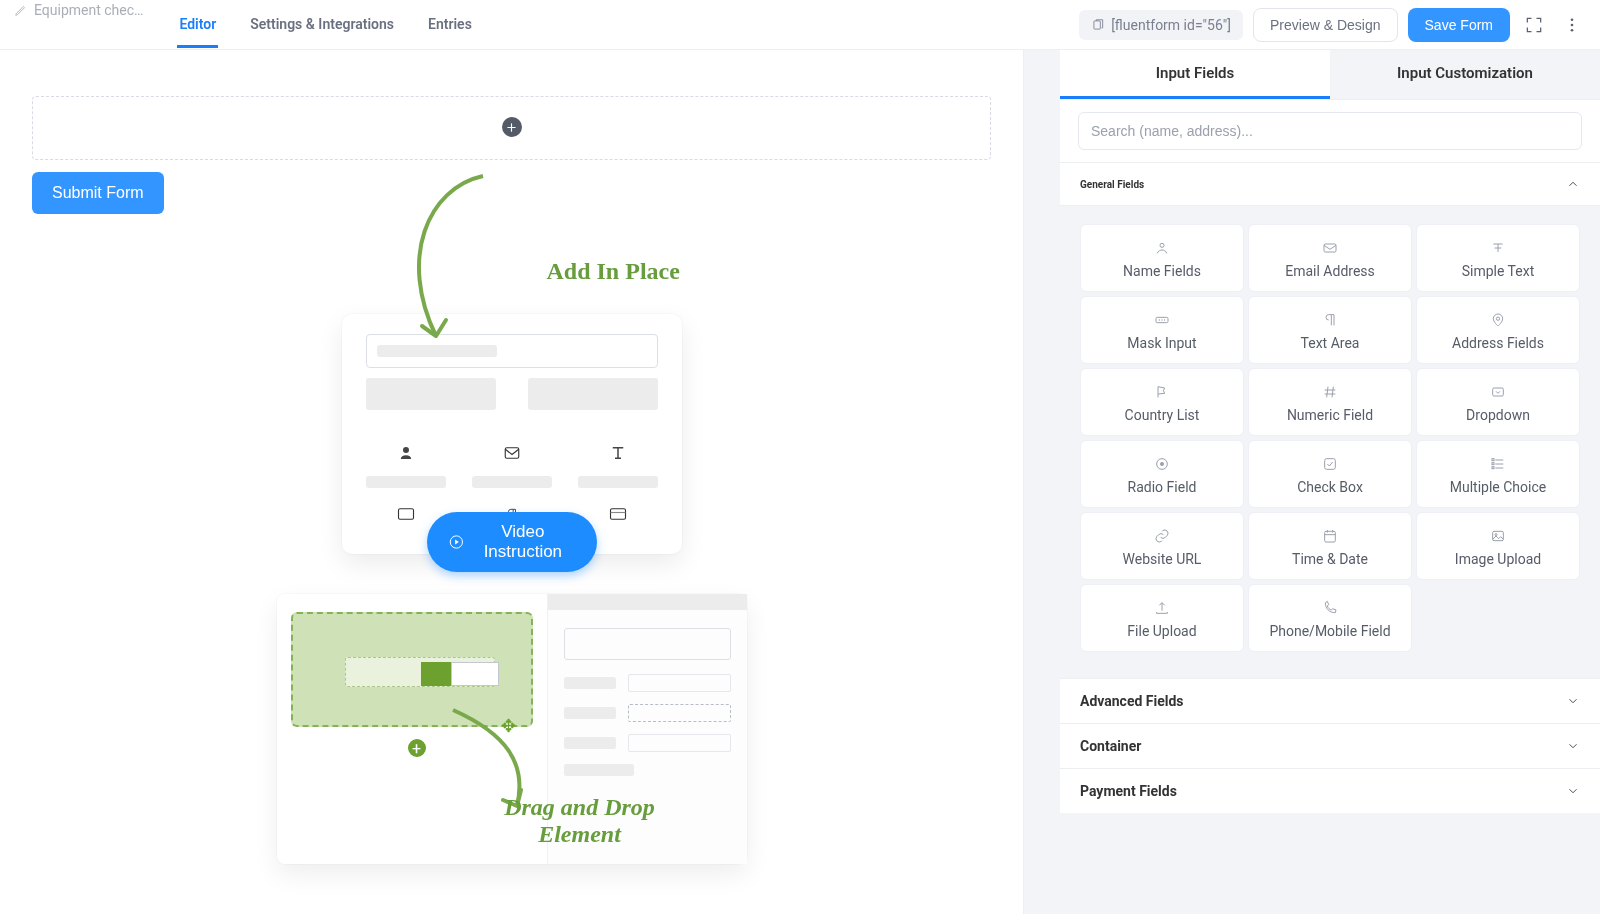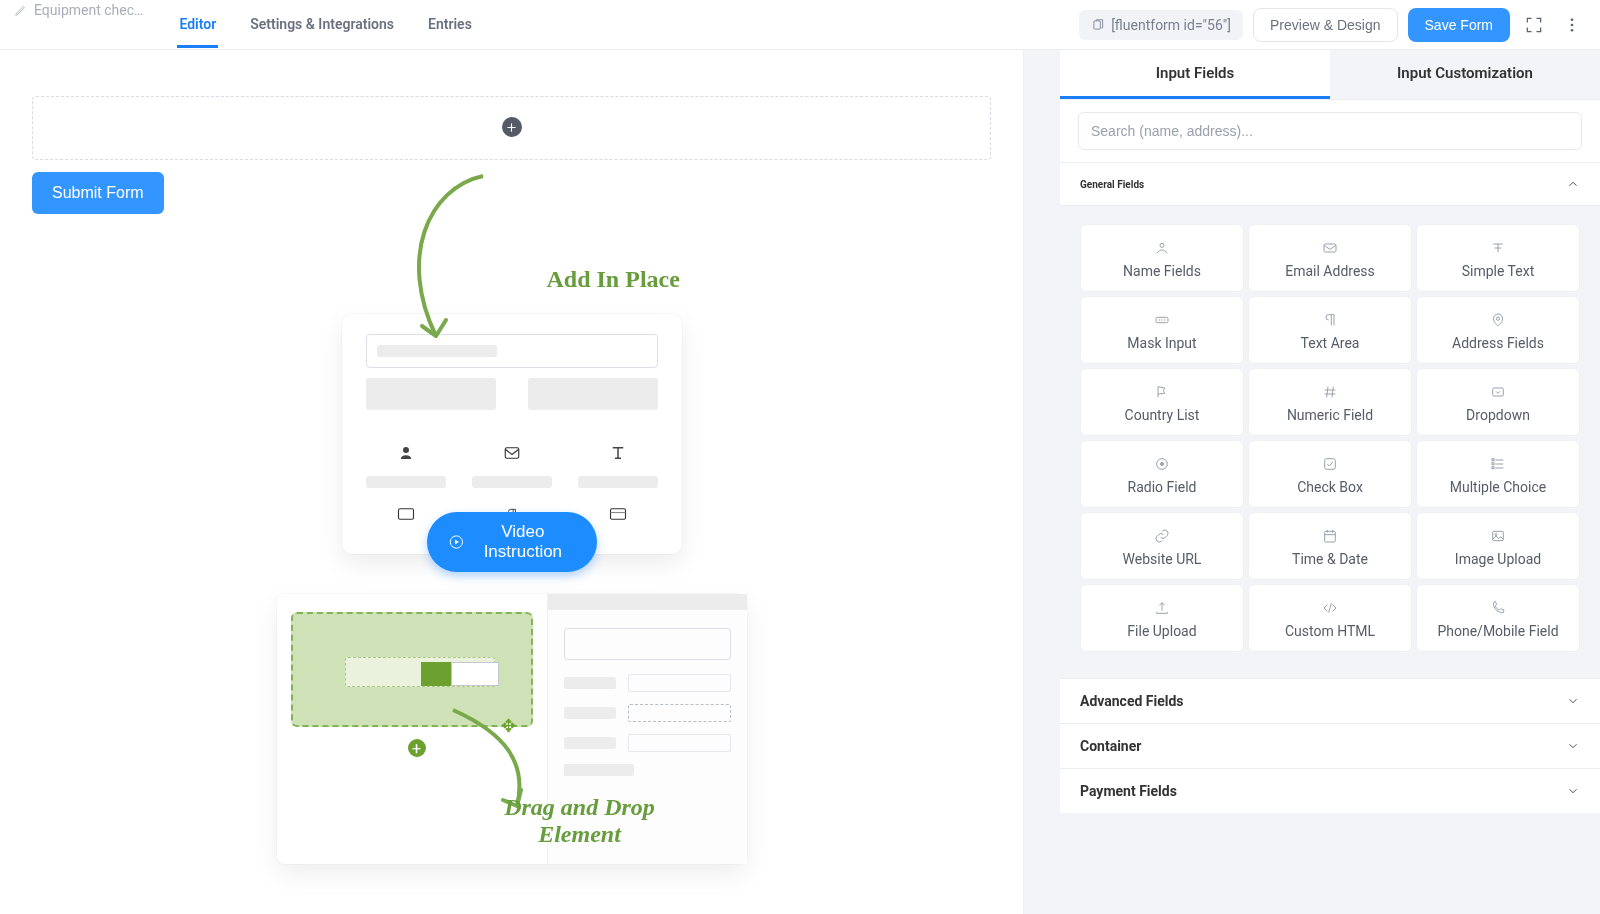--- a/index.html
+++ b/index.html
@@ -77,21 +77,21 @@
   }
 
   
   .illus-wrap {
     margin: 0 auto; width: 610px; position: relative;
     padding-top: 10px;
   }
   .illus-label1 {
     font-family: "Comic Sans MS", "Segoe Script", cursive;
     color: #679d3c; font-size: 24px; font-weight: 600;
-    position: absolute; left: 340px; top: 52px;
+    position: absolute; left: 340px; top: 44px;
   }
   .illus-label2 {
     font-family: "Comic Sans MS", "Segoe Script", cursive;
     color: #679d3c; font-size: 24px; font-weight: 600; font-style: italic;
     position: absolute; left: 258px; top: 580px; text-align:center; width: 230px;
   }
 
   .card-a {
     position: relative;
     margin: 90px auto 0;
@@ -519,28 +519,20 @@
           <div class="tic">
             <svg viewBox="0 0 24 24">
               <path d="M12 16V4M12 4l-4 4M12 4l4 4M4 18v2h16v-2" class="sico"></path>
             </svg>
           </div>
           <div>File Upload</div>
         </div>
         <div class="field-tile">
           <div class="tic">
             <svg viewBox="0 0 24 24">
-              <path d="M8 7l-5 5 5 5M16 7l5 5-5 5M14 5l-4 14" class="sico"></path>
-            </svg>
-          </div>
-          <div>Custom HTML</div>
-        </div>
-        <div class="field-tile">
-          <div class="tic">
-            <svg viewBox="0 0 24 24">
               <path d="M5 4c0 9 6 15 15 15l1-4-5-2-2 2c-3-1-5-3-6-6l2-2-2-5-3 2z" class="sico"></path>
             </svg>
           </div>
           <div>Phone/Mobile Field</div>
         </div>
       </div>
 
     <div class="sec-collapsed">
       <span>Advanced Fields</span>
       <svg width="14" height="14" viewBox="0 0 24 24">

